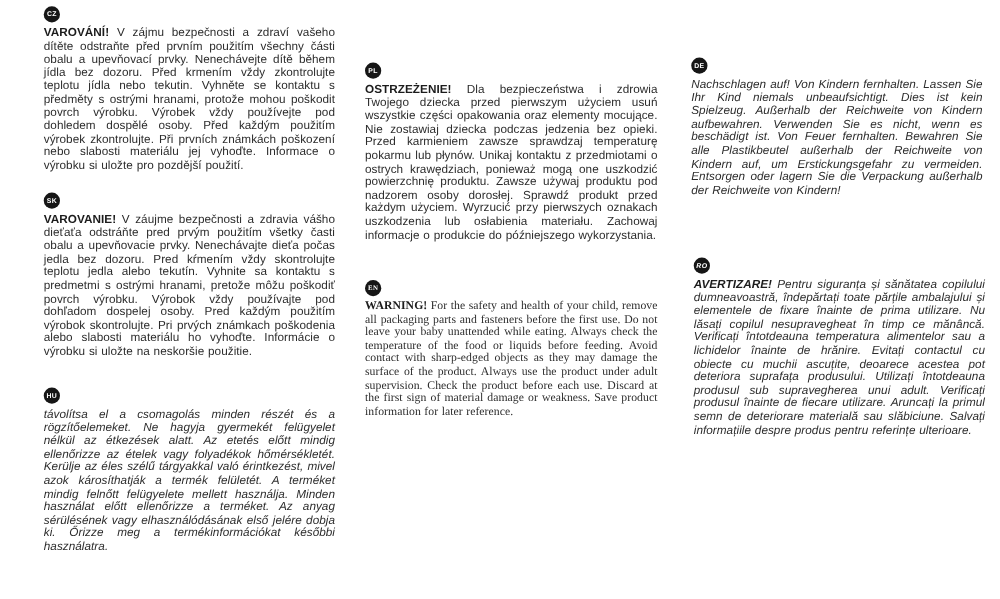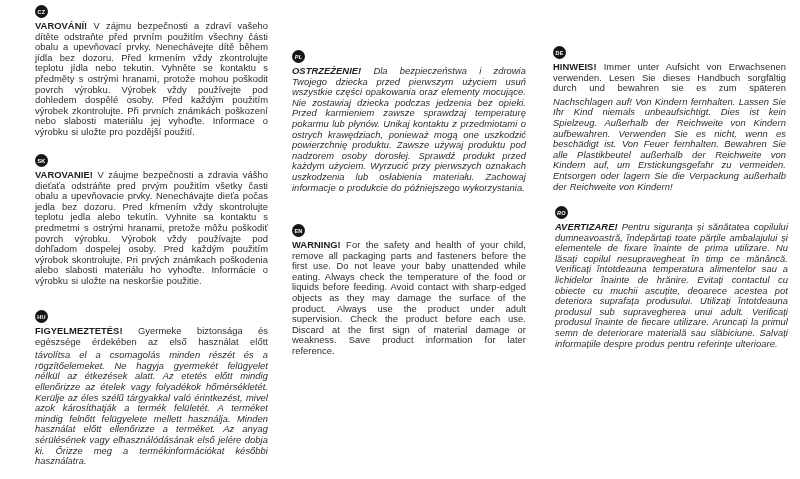--- a/index.html
+++ b/index.html
@@ -50,37 +50,35 @@
     <p class="body"><strong>VAROVÁNÍ!</strong> <span>V zájmu bezpečnosti a zdraví vašeho dítěte odstraňte před prvním použitím všechny části obalu a upevňovací prvky. Nenechávejte dítě během jídla bez dozoru. Před krmením vždy zkontrolujte teplotu jídla nebo tekutin. Vyhněte se kontaktu s předměty s ostrými hranami, protože mohou poškodit povrch výrobku. Výrobek vždy používejte pod dohledem dospělé osoby. Před každým použitím výrobek zkontrolujte. Při prvních známkách poškození nebo slabosti materiálu jej vyhoďte. Informace o výrobku si uložte pro pozdější použití.</span></p>
   </section>
 
   <section class="lang-section w-col1" style="left:35px; top:154px;">
     <span class="badge">SK</span>
     <p class="body"><strong>VAROVANIE!</strong> <span>V záujme bezpečnosti a zdravia vášho dieťaťa odstráňte pred prvým použitím všetky časti obalu a upevňovacie prvky. Nenechávajte dieťa počas jedla bez dozoru. Pred kŕmením vždy skontrolujte teplotu jedla alebo tekutín. Vyhnite sa kontaktu s predmetmi s ostrými hranami, pretože môžu poškodiť povrch výrobku. Výrobok vždy používajte pod dohľadom dospelej osoby. Pred každým použitím výrobok skontrolujte. Pri prvých známkach poškodenia alebo slabosti materiálu ho vyhoďte. Informácie o výrobku si uložte na neskoršie použitie.</span></p>
   </section>
 
   <section class="lang-section w-col1" style="left:35px; top:310px;">
     <span class="badge">HU</span>
-    <p class="body jlast"><strong>FIGYELMEZTETÉS!</strong> <span>Gyermeke biztonsága és egészsége érdekében az első használat előtt</span></p>
     <p class="body cont">távolítsa el a csomagolás minden részét és a rögzítőelemeket. Ne hagyja gyermekét felügyelet nélkül az étkezések alatt. Az etetés előtt mindig ellenőrizze az ételek vagy folyadékok hőmérsékletét. Kerülje az éles szélű tárgyakkal való érintkezést, mivel azok károsíthatják a termék felületét. A terméket mindig felnőtt felügyelete mellett használja. Minden használat előtt ellenőrizze a terméket. Az anyag sérülésének vagy elhasználódásának első jelére dobja ki. Őrizze meg a termékinformációkat későbbi használatra.</p>
   </section>
 
-  <section class="lang-section w-col2" style="left:292px; top:50px;font-style:italic;">
+  <section class="lang-section w-col2" style="left:292px; top:50px;">
     <span class="badge">PL</span>
     <p class="body"><strong>OSTRZEŻENIE!</strong> <span>Dla bezpieczeństwa i zdrowia Twojego dziecka przed pierwszym użyciem usuń wszystkie części opakowania oraz elementy mocujące. Nie zostawiaj dziecka podczas jedzenia bez opieki. Przed karmieniem zawsze sprawdzaj temperaturę pokarmu lub płynów. Unikaj kontaktu z przedmiotami o ostrych krawędziach, ponieważ mogą one uszkodzić powierzchnię produktu. Zawsze używaj produktu pod nadzorem osoby dorosłej. Sprawdź produkt przed każdym użyciem. Wyrzucić przy pierwszych oznakach uszkodzenia lub osłabienia materiału. Zachowaj informacje o produkcie do późniejszego wykorzystania.</span></p>
   </section>
 
-  <section class="lang-section w-col2" style="left:292px; top:224px;">
+  <section class="lang-section w-col2" style="left:292px; top:224px;font-family:Liberation Serif, serif;">
     <span class="badge">EN</span>
     <p class="body"><strong>WARNING!</strong> <span>For the safety and health of your child, remove all packaging parts and fasteners before the first use. Do not leave your baby unattended while eating. Always check the temperature of the food or liquids before feeding. Avoid contact with sharp-edged objects as they may damage the surface of the product. Always use the product under adult supervision. Check the product before each use. Discard at the first sign of material damage or weakness. Save product information for later reference.</span></p>
   </section>
 
   <section class="lang-section w-col3" style="left:553px; top:46px;">
     <span class="badge">DE</span>
-    <p class="body jlast"><strong>HINWEIS!</strong> <span>Immer unter Aufsicht von Erwachsenen verwenden. Lesen Sie dieses Handbuch sorgfältig durch und bewahren sie es zum späteren</span></p>
     <p class="body cont">Nachschlagen auf! Von Kindern fernhalten. Lassen Sie Ihr Kind niemals unbeaufsichtigt. Dies ist kein Spielzeug. Außerhalb der Reichweite von Kindern aufbewahren. Verwenden Sie es nicht, wenn es beschädigt ist. Von Feuer fernhalten. Bewahren Sie alle Plastikbeutel außerhalb der Reichweite von Kindern auf, um Erstickungsgefahr zu vermeiden. Entsorgen oder lagern Sie die Verpackung außerhalb der Reichweite von Kindern!</p>
   </section>
 
   <section class="lang-section w-col3" style="left:555px; top:206px;font-style:italic;">
     <span class="badge">RO</span>
     <p class="body"><strong>AVERTIZARE!</strong> <span>Pentru siguranța și sănătatea copilului dumneavoastră, îndepărtați toate părțile ambalajului și elementele de fixare înainte de prima utilizare. Nu lăsați copilul nesupravegheat în timp ce mănâncă. Verificați întotdeauna temperatura alimentelor sau a lichidelor înainte de hrănire. Evitați contactul cu obiecte cu muchii ascuțite, deoarece acestea pot deteriora suprafața produsului. Utilizați întotdeauna produsul sub supravegherea unui adult. Verificați produsul înainte de fiecare utilizare. Aruncați la primul semn de deteriorare materială sau slăbiciune. Salvați informațiile despre produs pentru referințe ulterioare.</span></p>
   </section>
 
 </div>
 

